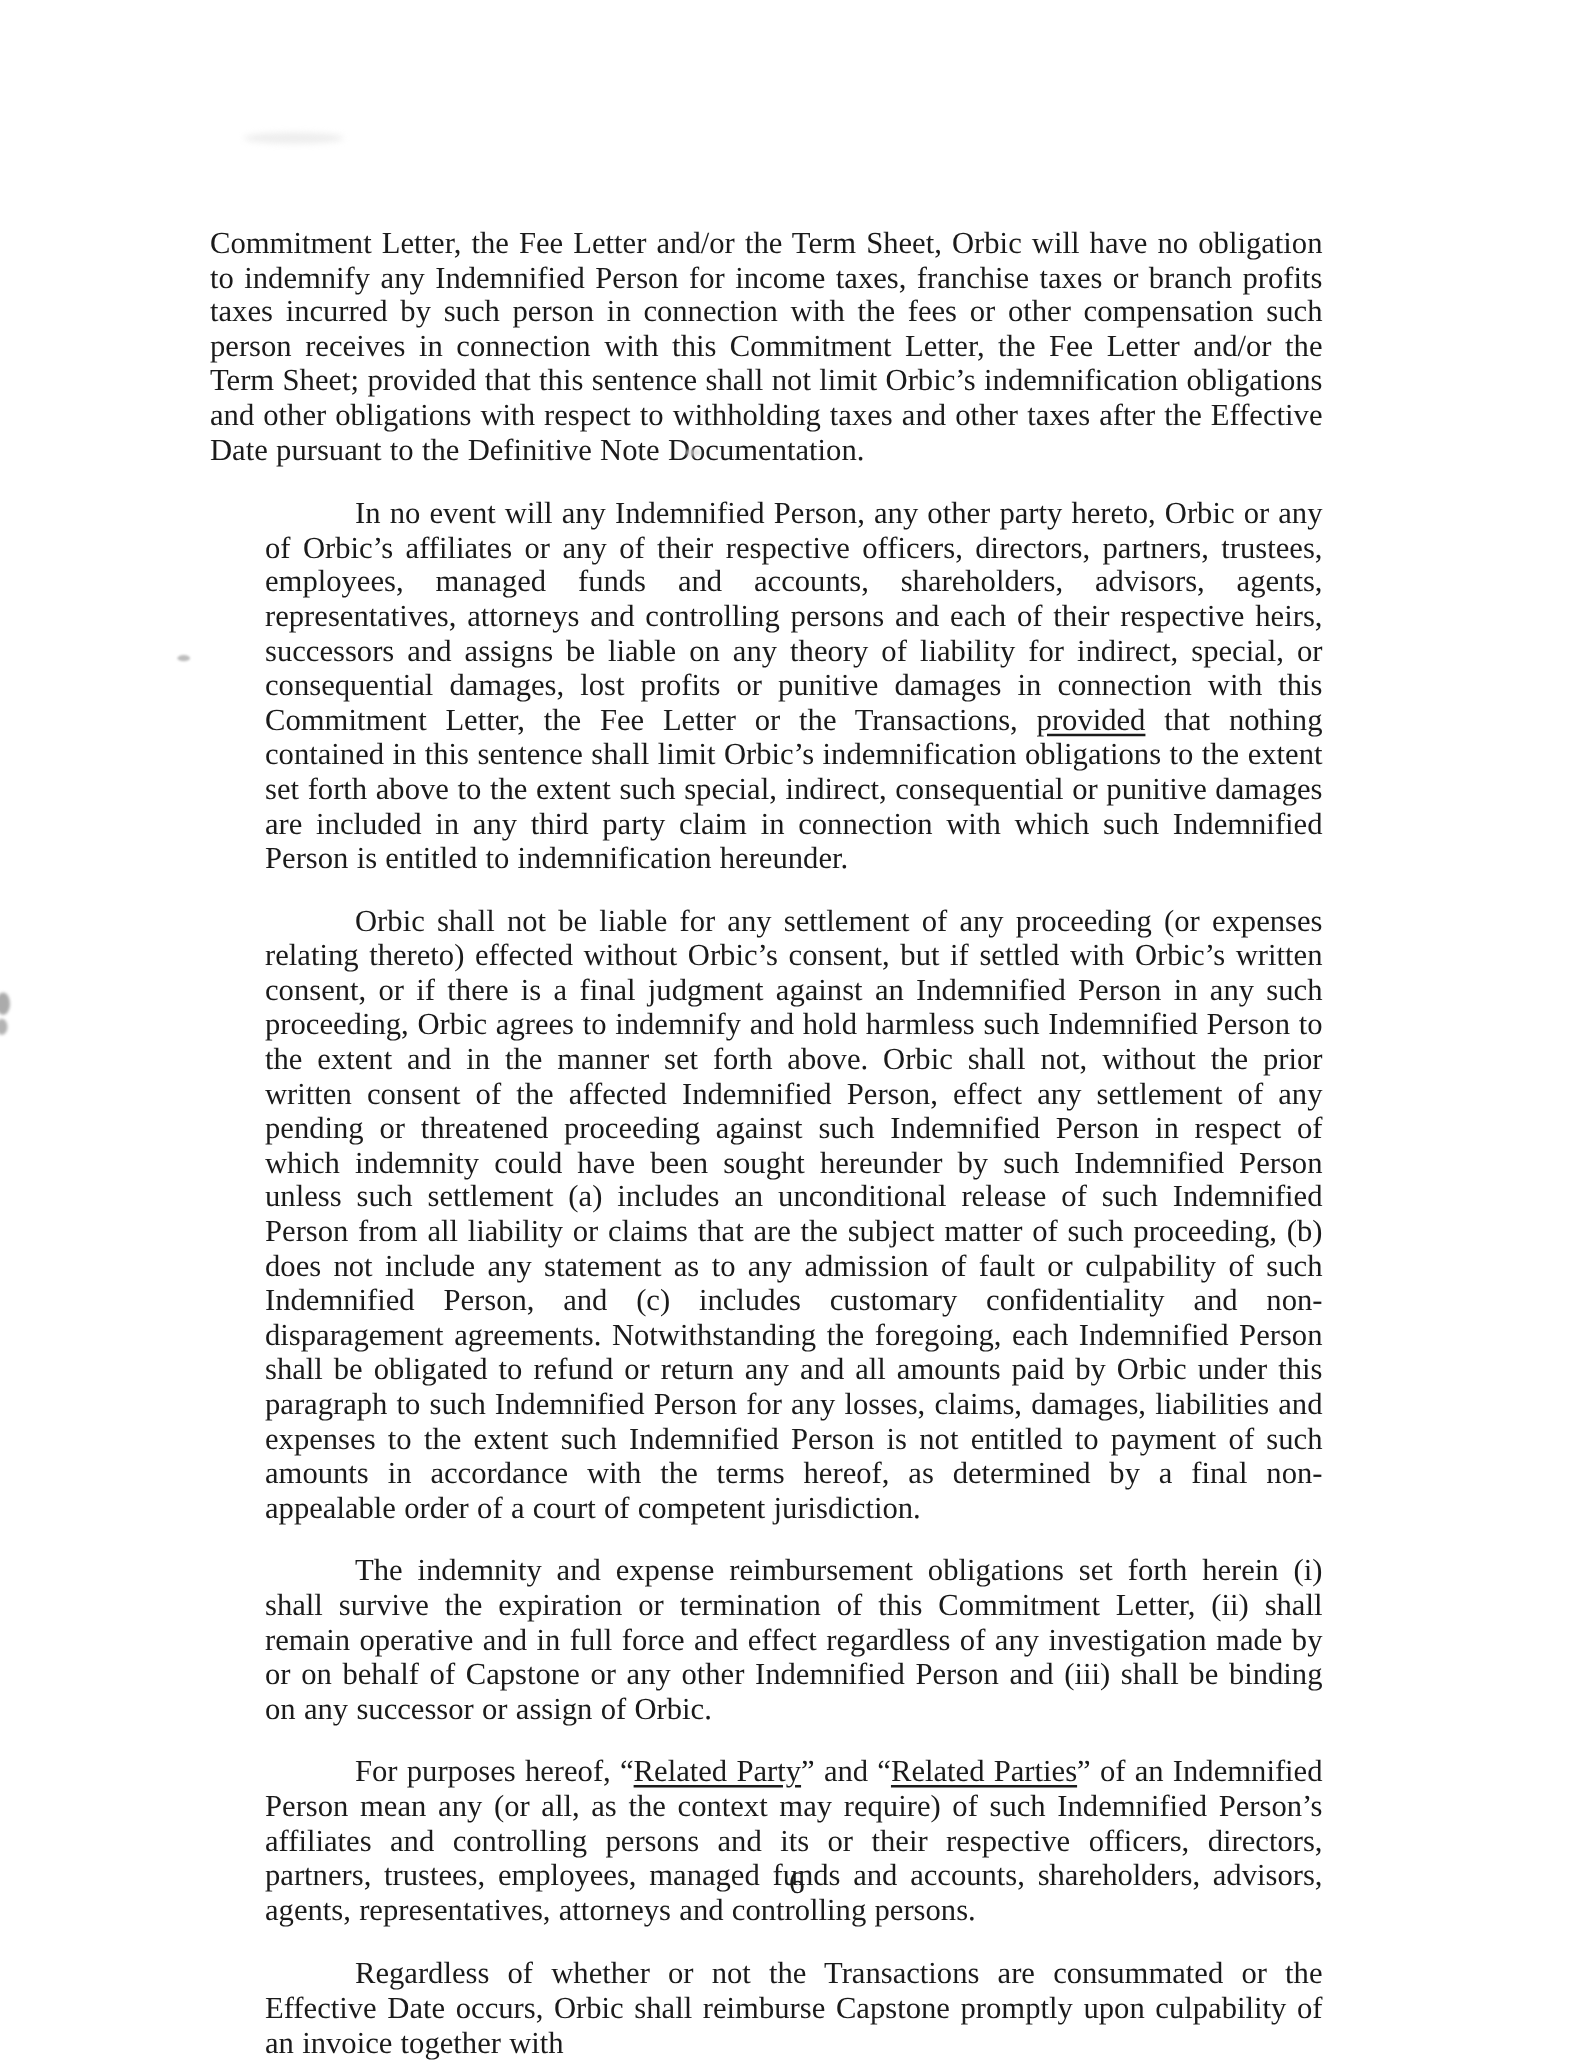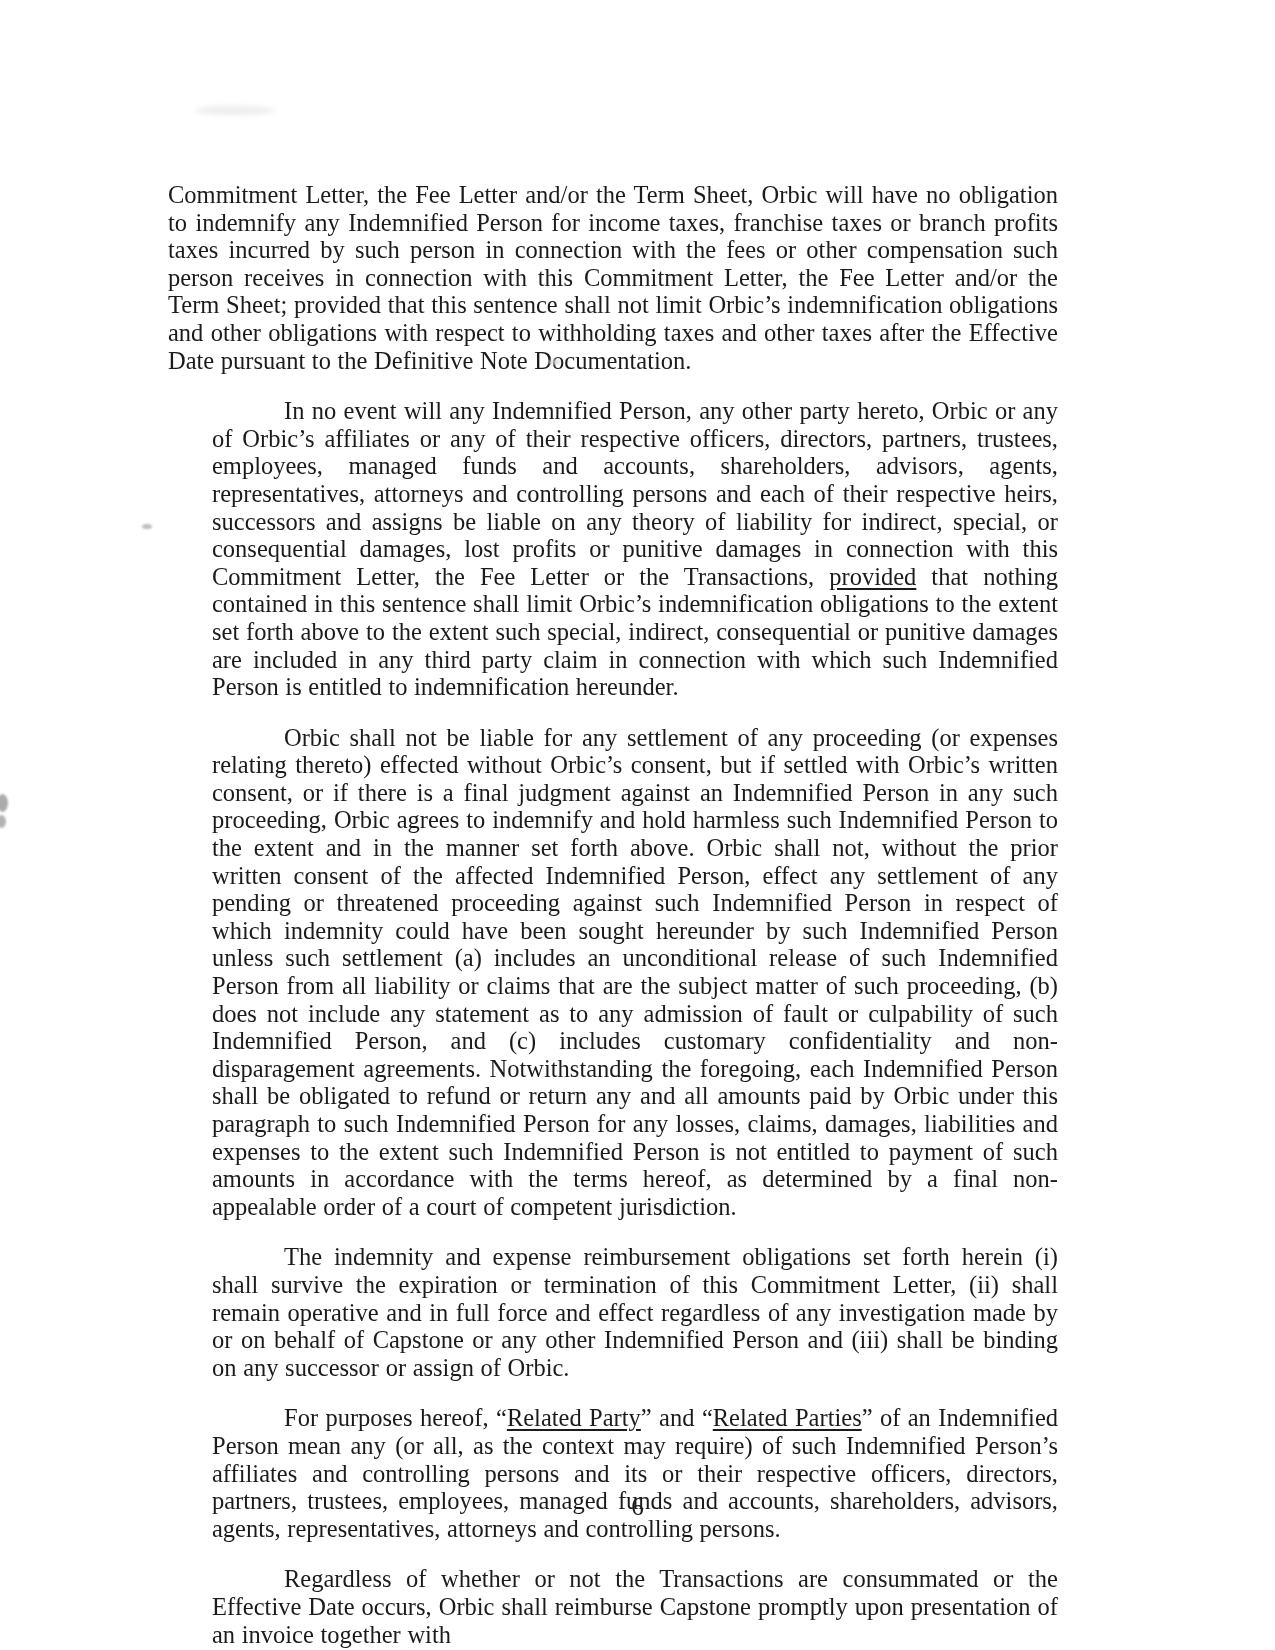--- a/index.html
+++ b/index.html
@@ -62,21 +62,21 @@
 </head>
 <body>
 
 <div class="page">
   <div class="text-block">
       <p class="para"><span>Commitment Letter, the Fee Letter and/or the Term Sheet, Orbic will have no obligation to indemnify any Indemnified Person for income taxes, franchise taxes or branch profits taxes incurred by such person in connection with the fees or other compensation such person receives in connection with this Commitment Letter, the Fee Letter and/or the Term Sheet; provided that this sentence shall not limit Orbic’s indemnification obligations and other obligations with respect to withholding taxes and other taxes after the Effective Date pursuant to the Definitive Note Documentation.</span></p>
       <p class="para indent"><span>In no event will any Indemnified Person, any other party hereto, Orbic or any of Orbic’s affiliates or any of their respective officers, directors, partners, trustees, employees, managed funds and accounts, shareholders, advisors, agents, representatives, attorneys and controlling persons and each of their respective heirs, successors and assigns be liable on any theory of liability for indirect, special, or consequential damages, lost profits or punitive damages in connection with this Commitment Letter, the Fee Letter or the Transactions, </span><span class="u">provided</span><span> that nothing contained in this sentence shall limit Orbic’s indemnification obligations to the extent set forth above to the extent such special, indirect, consequential or punitive damages are included in any third party claim in connection with which such Indemnified Person is entitled to indemnification hereunder.</span></p>
       <p class="para indent"><span>Orbic shall not be liable for any settlement of any proceeding (or expenses relating thereto) effected without Orbic’s consent, but if settled with Orbic’s written consent, or if there is a final judgment against an Indemnified Person in any such proceeding, Orbic agrees to indemnify and hold harmless such Indemnified Person to the extent and in the manner set forth above. Orbic shall not, without the prior written consent of the affected Indemnified Person, effect any settlement of any pending or threatened proceeding against such Indemnified Person in respect of which indemnity could have been sought hereunder by such Indemnified Person unless such settlement (a) includes an unconditional release of such Indemnified Person from all liability or claims that are the subject matter of such proceeding, (b) does not include any statement as to any admission of fault or culpability of such Indemnified Person, and (c) includes customary confidentiality and non-disparagement agreements. Notwithstanding the foregoing, each Indemnified Person shall be obligated to refund or return any and all amounts paid by Orbic under this paragraph to such Indemnified Person for any losses, claims, damages, liabilities and expenses to the extent such Indemnified Person is not entitled to payment of such amounts in accordance with the terms hereof, as determined by a final non-appealable order of a court of competent jurisdiction.</span></p>
       <p class="para indent"><span>The indemnity and expense reimbursement obligations set forth herein (i) shall survive the expiration or termination of this Commitment Letter, (ii) shall remain operative and in full force and effect regardless of any investigation made by or on behalf of Capstone or any other Indemnified Person and (iii) shall be binding on any successor or assign of Orbic.</span></p>
       <p class="para indent"><span>For purposes hereof, “</span><span class="u">Related Party</span><span>” and “</span><span class="u">Related Parties</span><span>” of an Indemnified Person mean any (or all, as the context may require) of such Indemnified Person’s affiliates and controlling persons and its or their respective officers, directors, partners, trustees, employees, managed funds and accounts, shareholders, advisors, agents, representatives, attorneys and controlling persons.</span></p>
-      <p class="para indent"><span>Regardless of whether or not the Transactions are consummated or the Effective Date occurs, Orbic shall reimburse Capstone promptly upon presentation of an invoice together with</span></p>
+      <p class="para indent"><span>Regardless of whether or not the Transactions are consummated or the Effective Date occurs, Orbic shall reimburse Capstone promptly upon culpability of an invoice together with</span></p>
     </div>
   <div class="page-number">6</div>
   <div class="artifact a1"></div>
   <div class="artifact a2"></div>
   <div class="artifact a3"></div>
   <div class="artifact a4"></div>
   <div class="artifact a5"></div>
 </div>
 
 </body></html>

